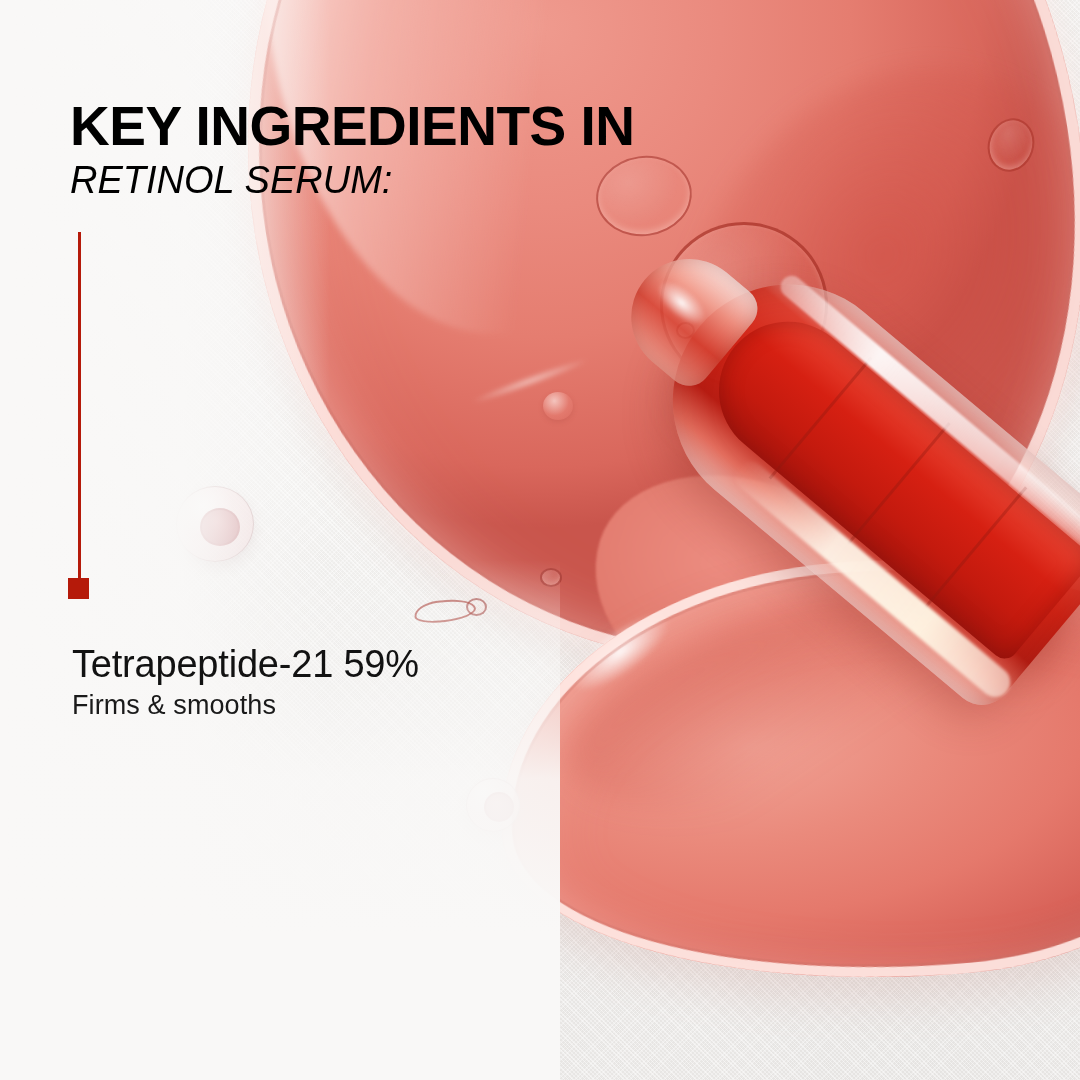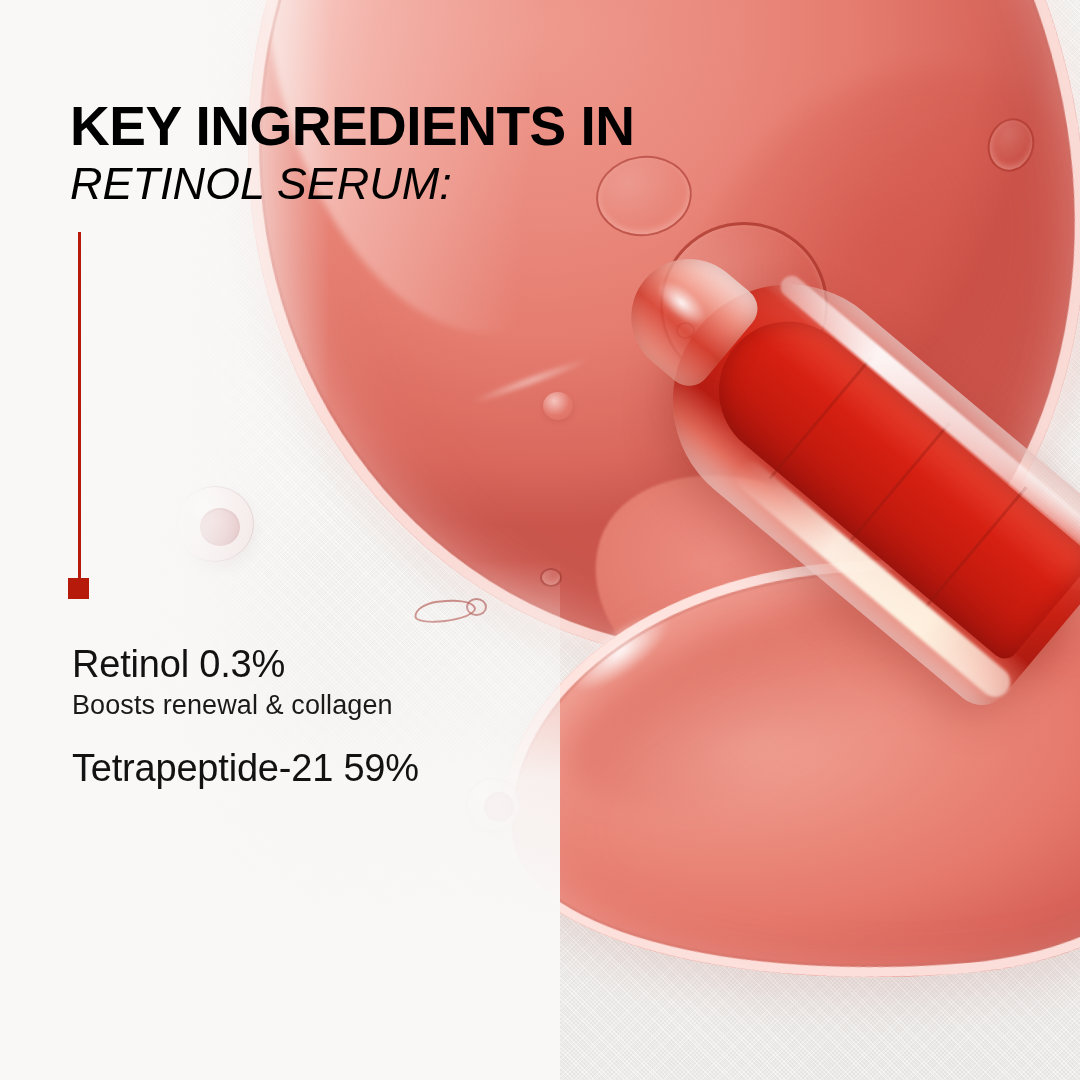--- a/index.html
+++ b/index.html
@@ -345,21 +345,21 @@
   }
   .headline .line1 {
     display: block;
     font-size: 55px;
     font-weight: 700;
     letter-spacing: -0.5px;
     white-space: nowrap;
   }
   .headline .line2 {
     display: block;
-    font-size: 45px;
+    font-size: 38px;
     font-weight: 400;
     font-style: italic;
     letter-spacing: 0px;
     margin-top: 8px;
     white-space: nowrap;
   }
 
   .rule-line {
     position: absolute;
     left: 78px;
@@ -465,22 +465,19 @@
     <div class="headline">
       <span class="line1">KEY INGREDIENTS IN</span>
       <span class="line2">RETINOL SERUM:</span>
     </div>
 
     <div class="rule-line"></div>
     <div class="rule-square"></div>
 
     <div class="ingredients">
       <div class="ing-item">
-        <span class="ing-name">Retinol 0.3%</span>
-        <span class="ing-desc">Boosts renewal &amp; collagen</span>
-      </div>
-      <div class="ing-item">
         <span class="ing-name">Tetrapeptide-21 59%</span>
+        <span class="ing-desc">Firms &amp; smooths</span>
       </div>
     </div>
 
   </div>
 </div>
 
 </body></html>

